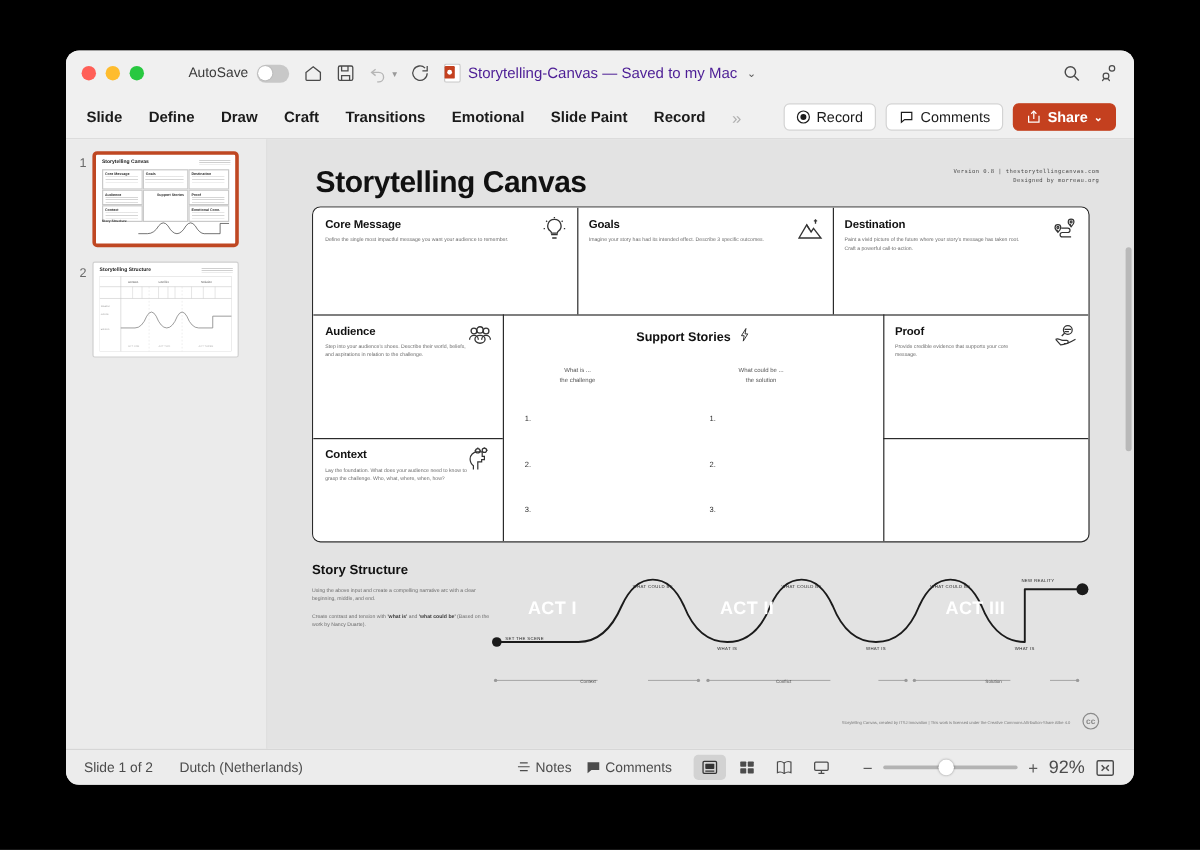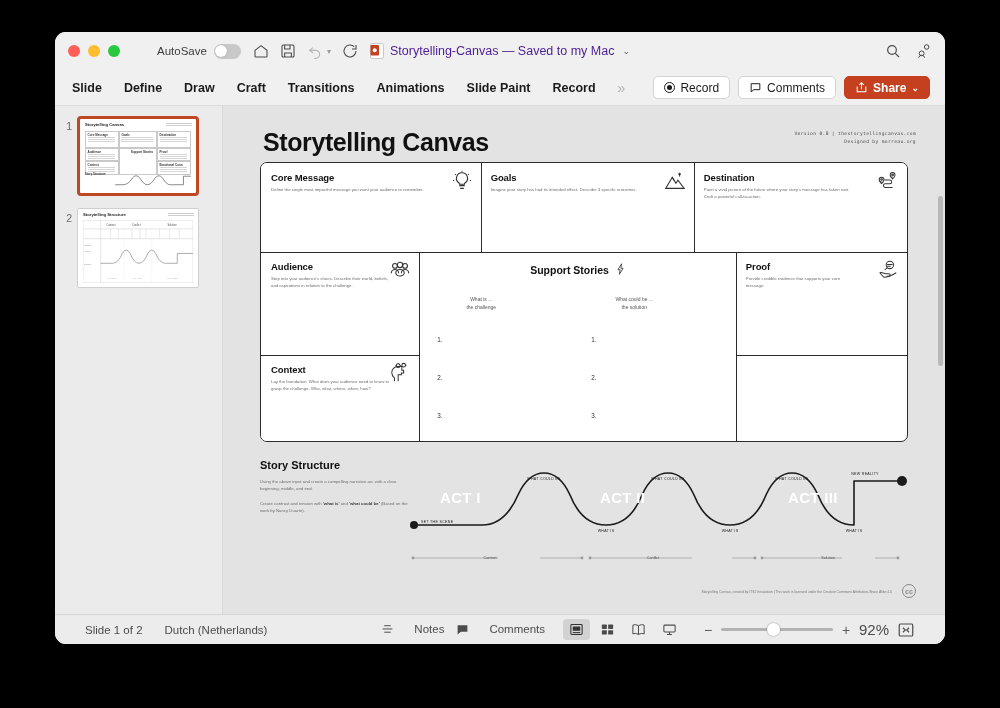--- a/index.html
+++ b/index.html
@@ -6,21 +6,21 @@
   html, body {
     width: 1000px; height: 708px;
     background: #000;
     font-family: "Liberation Sans", sans-serif;
     overflow: hidden;
   }
   .desktop { position: relative; width: 1000px; height: 708px; background: #000; }
 
   
   .window {
-    position: absolute; left: 55px; top: 32px;
+    position: absolute; left: 55px; top: 42px;
     width: 890px; height: 612px;
     background: #f6f6f6;
     border-radius: 11px;
     box-shadow: 0 14px 40px rgba(0,0,0,.55);
     overflow: hidden;
     display: flex; flex-direction: column;
   }
 
   
   .titlebar {
@@ -163,26 +163,26 @@
         border: 1px solid #8a8a8a; border-radius: 50%; color: #8a8a8a;
         font-size: 7px; display: flex; align-items: center; justify-content: center; font-weight: 700;}
 
   
   .vscroll { position: absolute; right: 2px; top: 90px; width: 5px; height: 170px; background: #b9b9b9; border-radius: 3px; }
 
   
   .statusbar {
     height: 30px; flex: 0 0 30px; background: #ececec;
     border-top: 1px solid #d6d6d6;
-    display: flex; align-items: center; padding: 0 30px; gap: 0;
+    display: flex; align-items: center; padding: 0 15px; gap: 0;
   }
   .sb-text { font-size: 11.5px; color: #4c4c4c; }
   .sb-gap { width: 22px; }
   .sb-right { margin-left: auto; display: flex; align-items: center; gap: 12px; }
-  .sb-btn { display: flex; align-items: flex-start; gap: 20px; font-size: 11.5px; color: #4c4c4c; }
+  .sb-btn { display: flex; align-items: center; gap: 3px; font-size: 11.5px; color: #4c4c4c; }
   .viewbtns { display: flex; align-items: center; gap: 4px; margin-left: 6px;}
   .vb { width: 27px; height: 21px; display: flex; align-items: center; justify-content: center; border-radius: 4px; color:#4c4c4c;}
   .vb.active { background: #d2d2d2; }
   .vb svg { width: 15px; height: 15px; }
   .zoomwrap { display: flex; align-items: center; gap: 8px; margin-left: 8px; }
   .zbtn { font-size: 14px; color: #5a5a5a; width: 10px; text-align: center; }
   .slider { width: 112px; height: 3px; background: #b3b3b3; border-radius: 2px; position: relative; }
   .knob { position: absolute; left: 46px; top: -5px; width: 13px; height: 13px; border-radius: 50%; background: #fff; box-shadow: 0 0 2px rgba(0,0,0,.4); }
   .zpct { font-size: 15px; color: #4c4c4c; width: 30px; }
   .fitbtn { width: 18px; height: 18px; color: #4c4c4c; }
@@ -268,21 +268,21 @@
     </div>
   </div>
 
   <div class="ribbon">
     <div class="tabs">
       <span class="tab">Slide</span>
       <span class="tab">Define</span>
       <span class="tab">Draw</span>
       <span class="tab">Craft</span>
       <span class="tab">Transitions</span>
-      <span class="tab">Animations</span>
+      <span class="tab">Emotional</span>
       <span class="tab">Slide Paint</span>
       <span class="tab">Record</span>
       <span class="tab chev">»</span>
     </div>
     <div class="ribbon-right">
       <div class="pill">
         <span class="rec-dot"></span>
         <span>Record</span>
       </div>
       <div class="pill">

